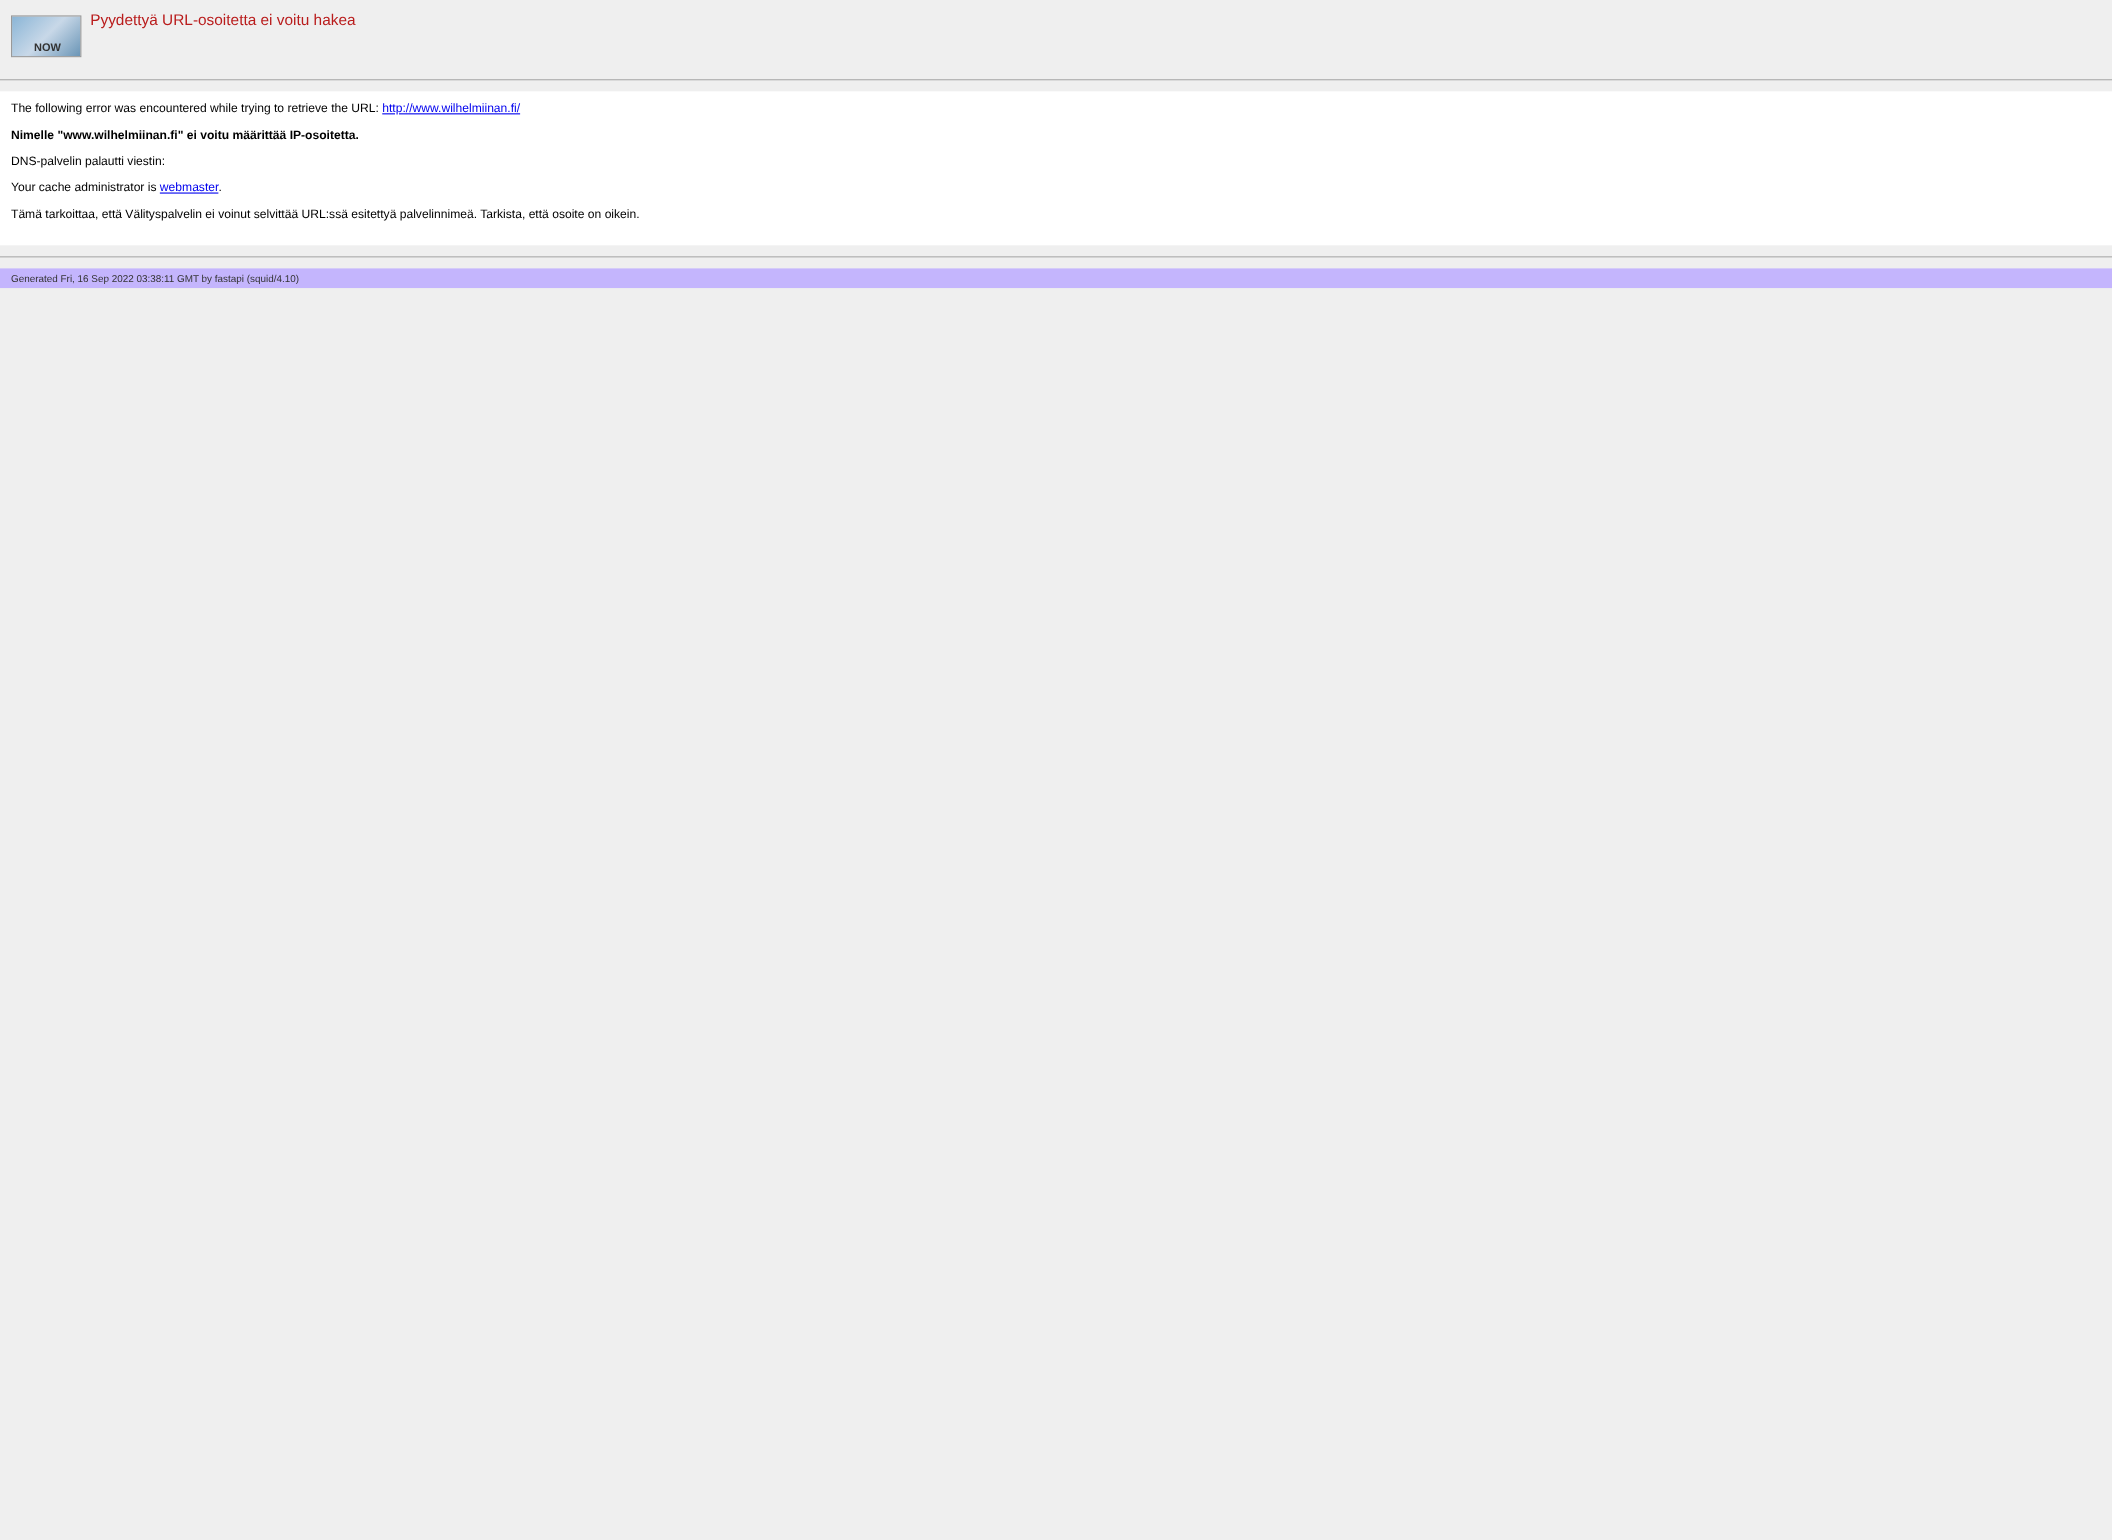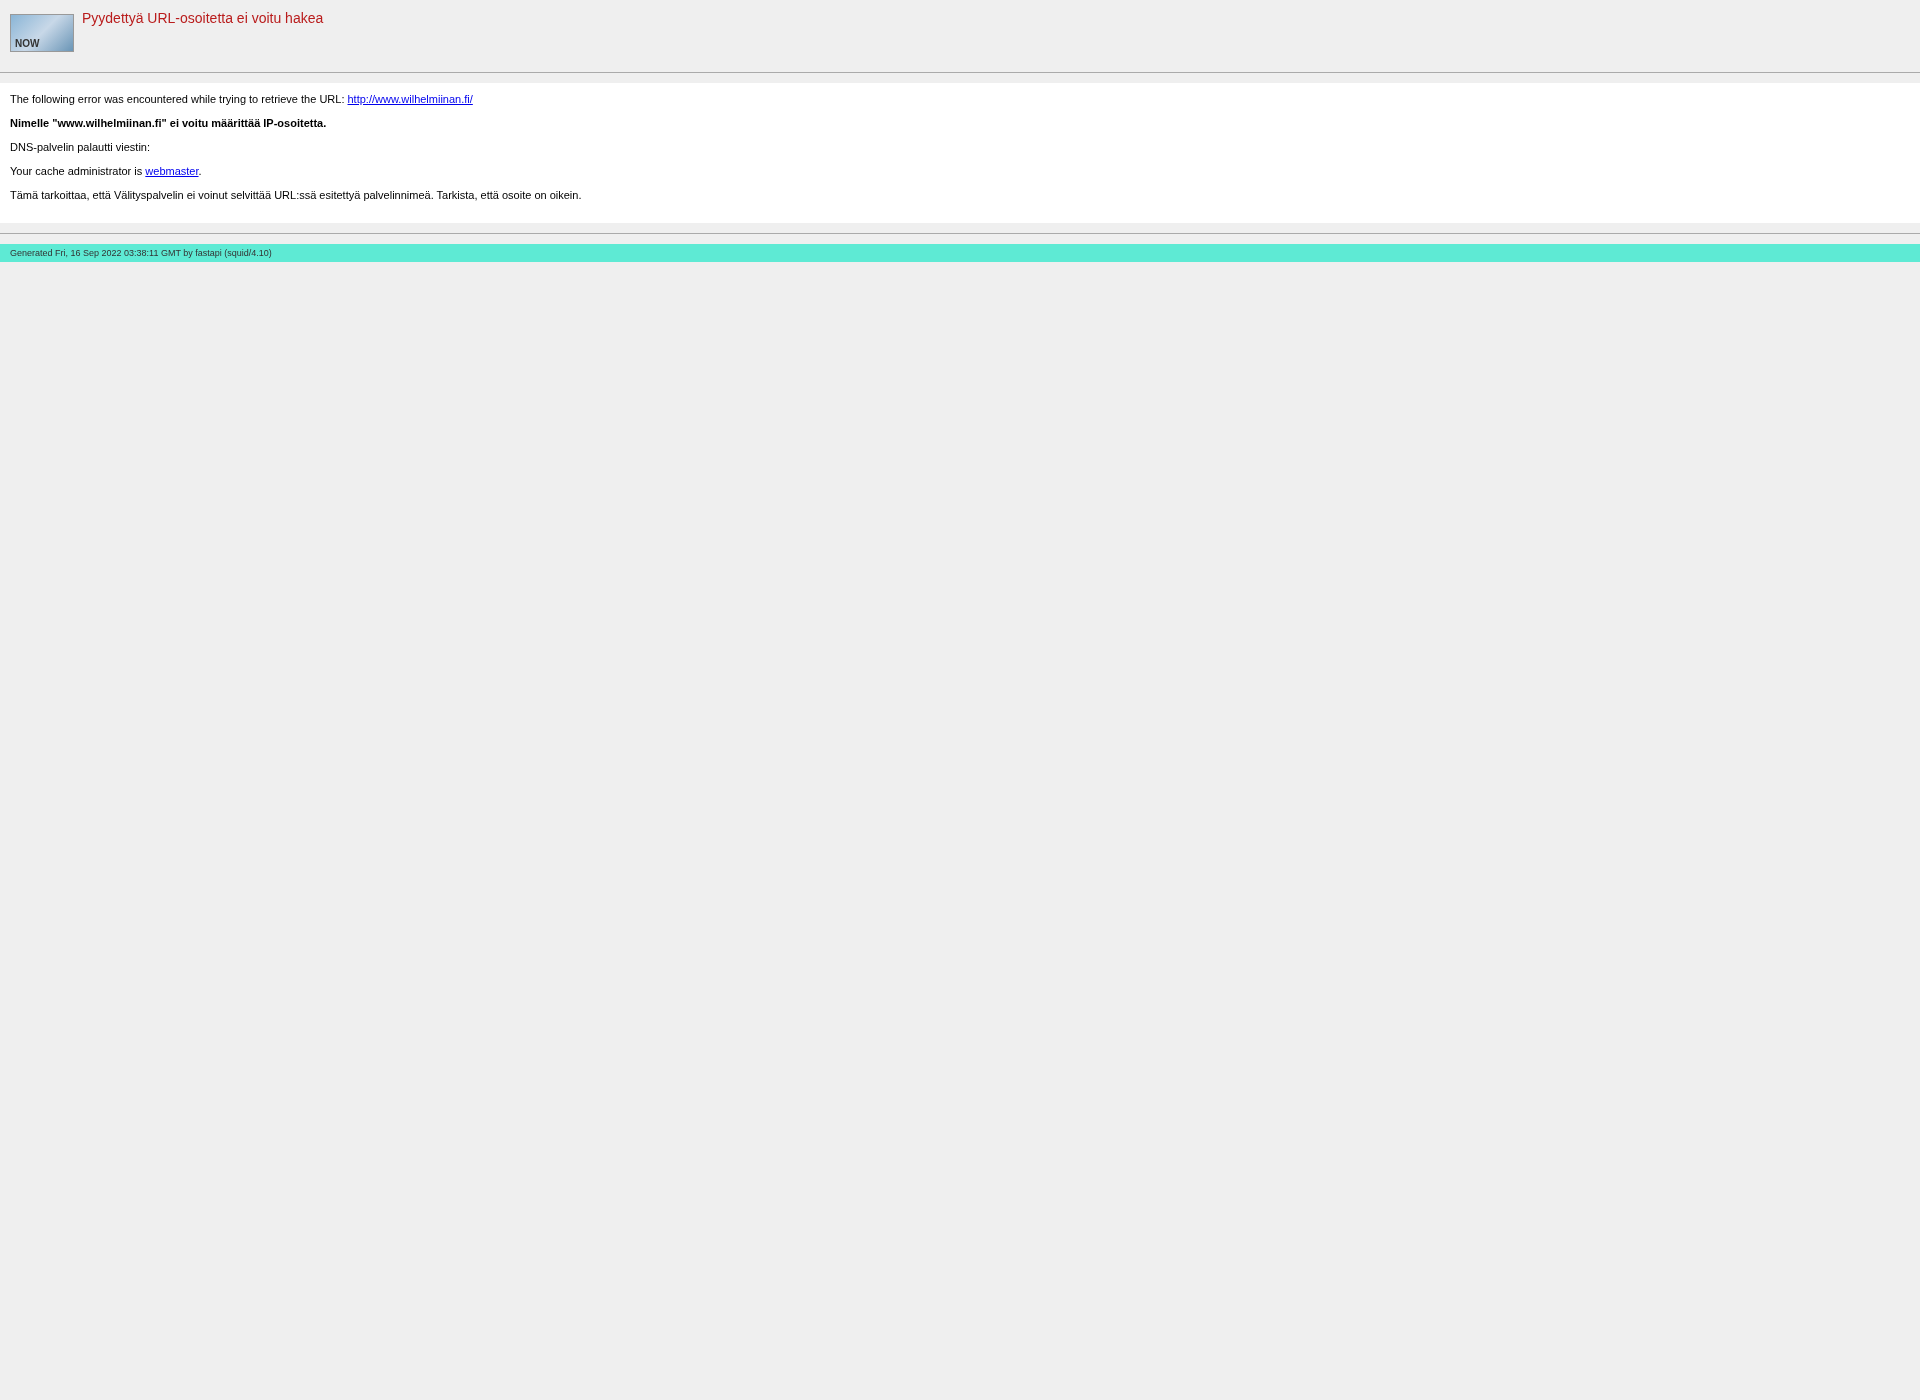--- a/index.html
+++ b/index.html
@@ -21,21 +21,21 @@
       height: 36px;
       border: 1px solid #999;
       background: linear-gradient(135deg, #8ab5d6 0%, #c8d8e8 50%, #6a95b6 100%);
       position: relative;
       margin-right: 8px;
       margin-top: 4px;
     }
     .logo-text {
       position: absolute;
       bottom: 2px;
-      left: 4px;
+      left: 20px;
       font-size: 10px;
       font-weight: bold;
       color: #333;
     }
     .header-text {
       flex: 1;
     }
     h1 {
       margin: 0 0 8px 0;
       font-size: 24px;
@@ -66,21 +66,21 @@
       color: #0000ee;
       text-decoration: underline;
     }
     .indented {
       margin-left: 26px;
     }
     .bold-message {
       font-weight: bold;
     }
     .footer-section {
-      background-color: #5eead4;
+      background-color: #c4b5fd;
       padding: 4px 10px;
     }
     .footer-text {
       font-size: 9px;
       color: #333;
       margin: 0;
     }
   </style>
 </head>
 <body>

